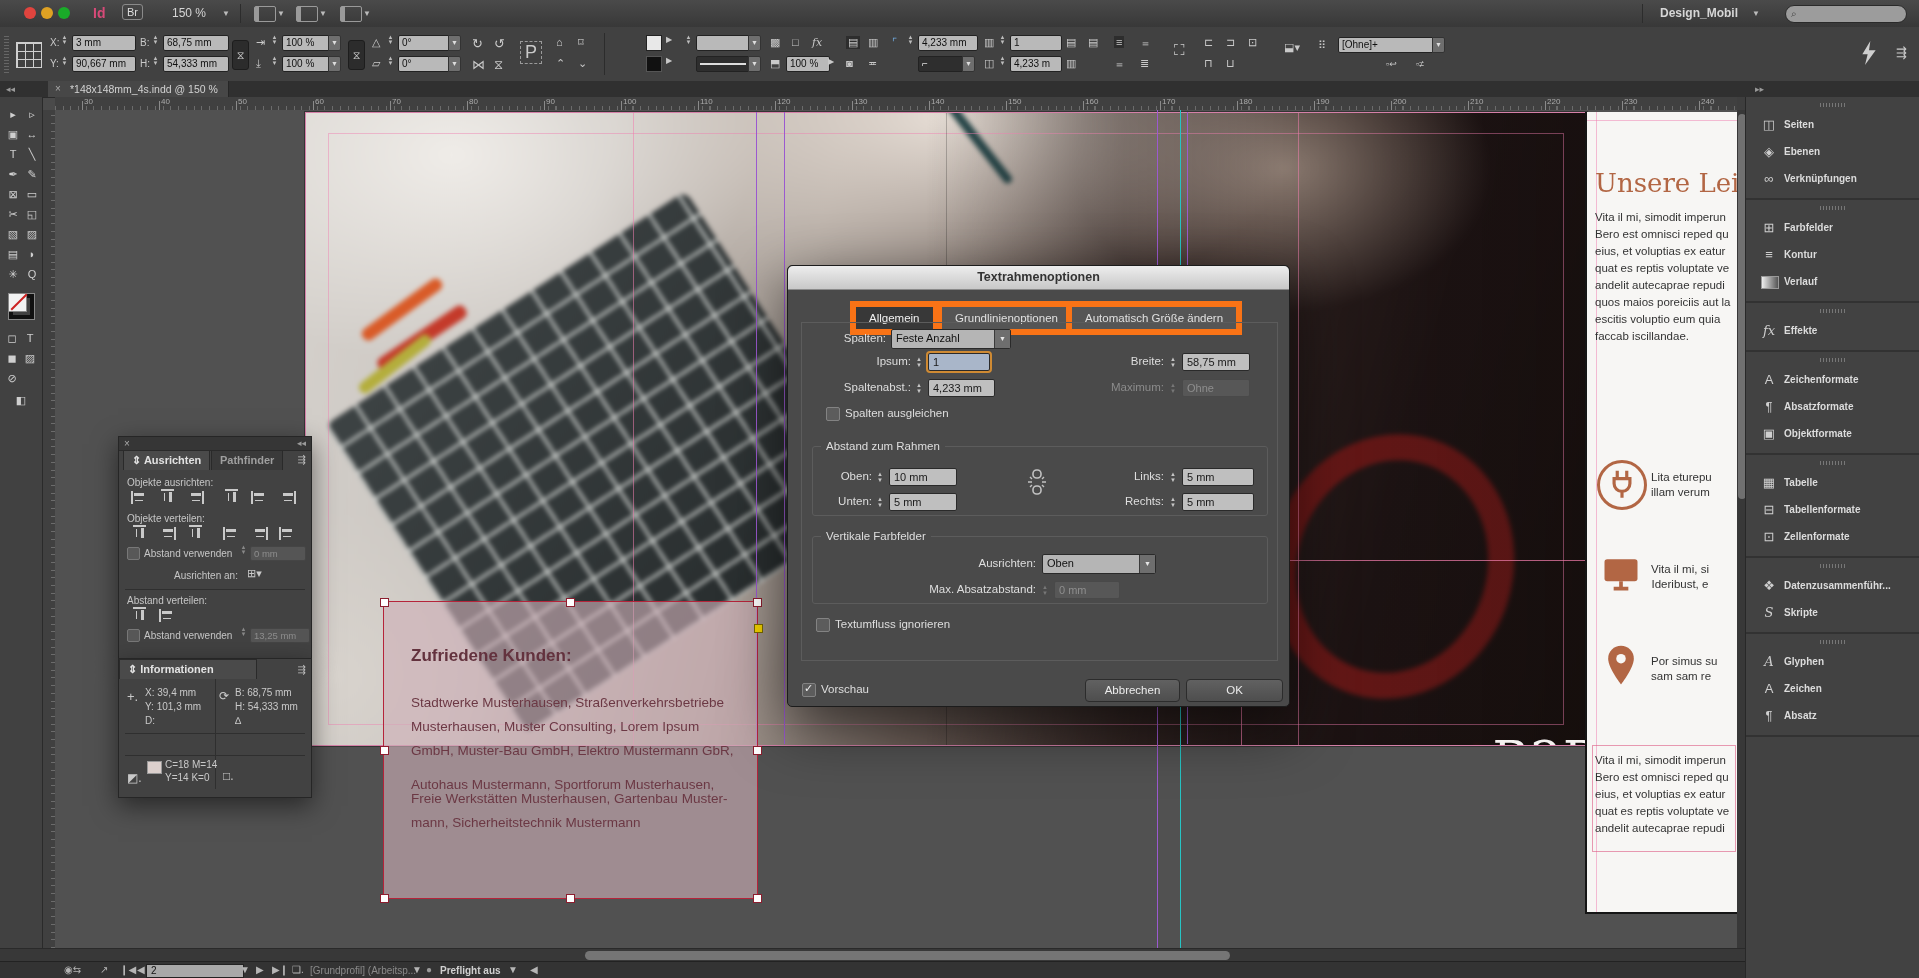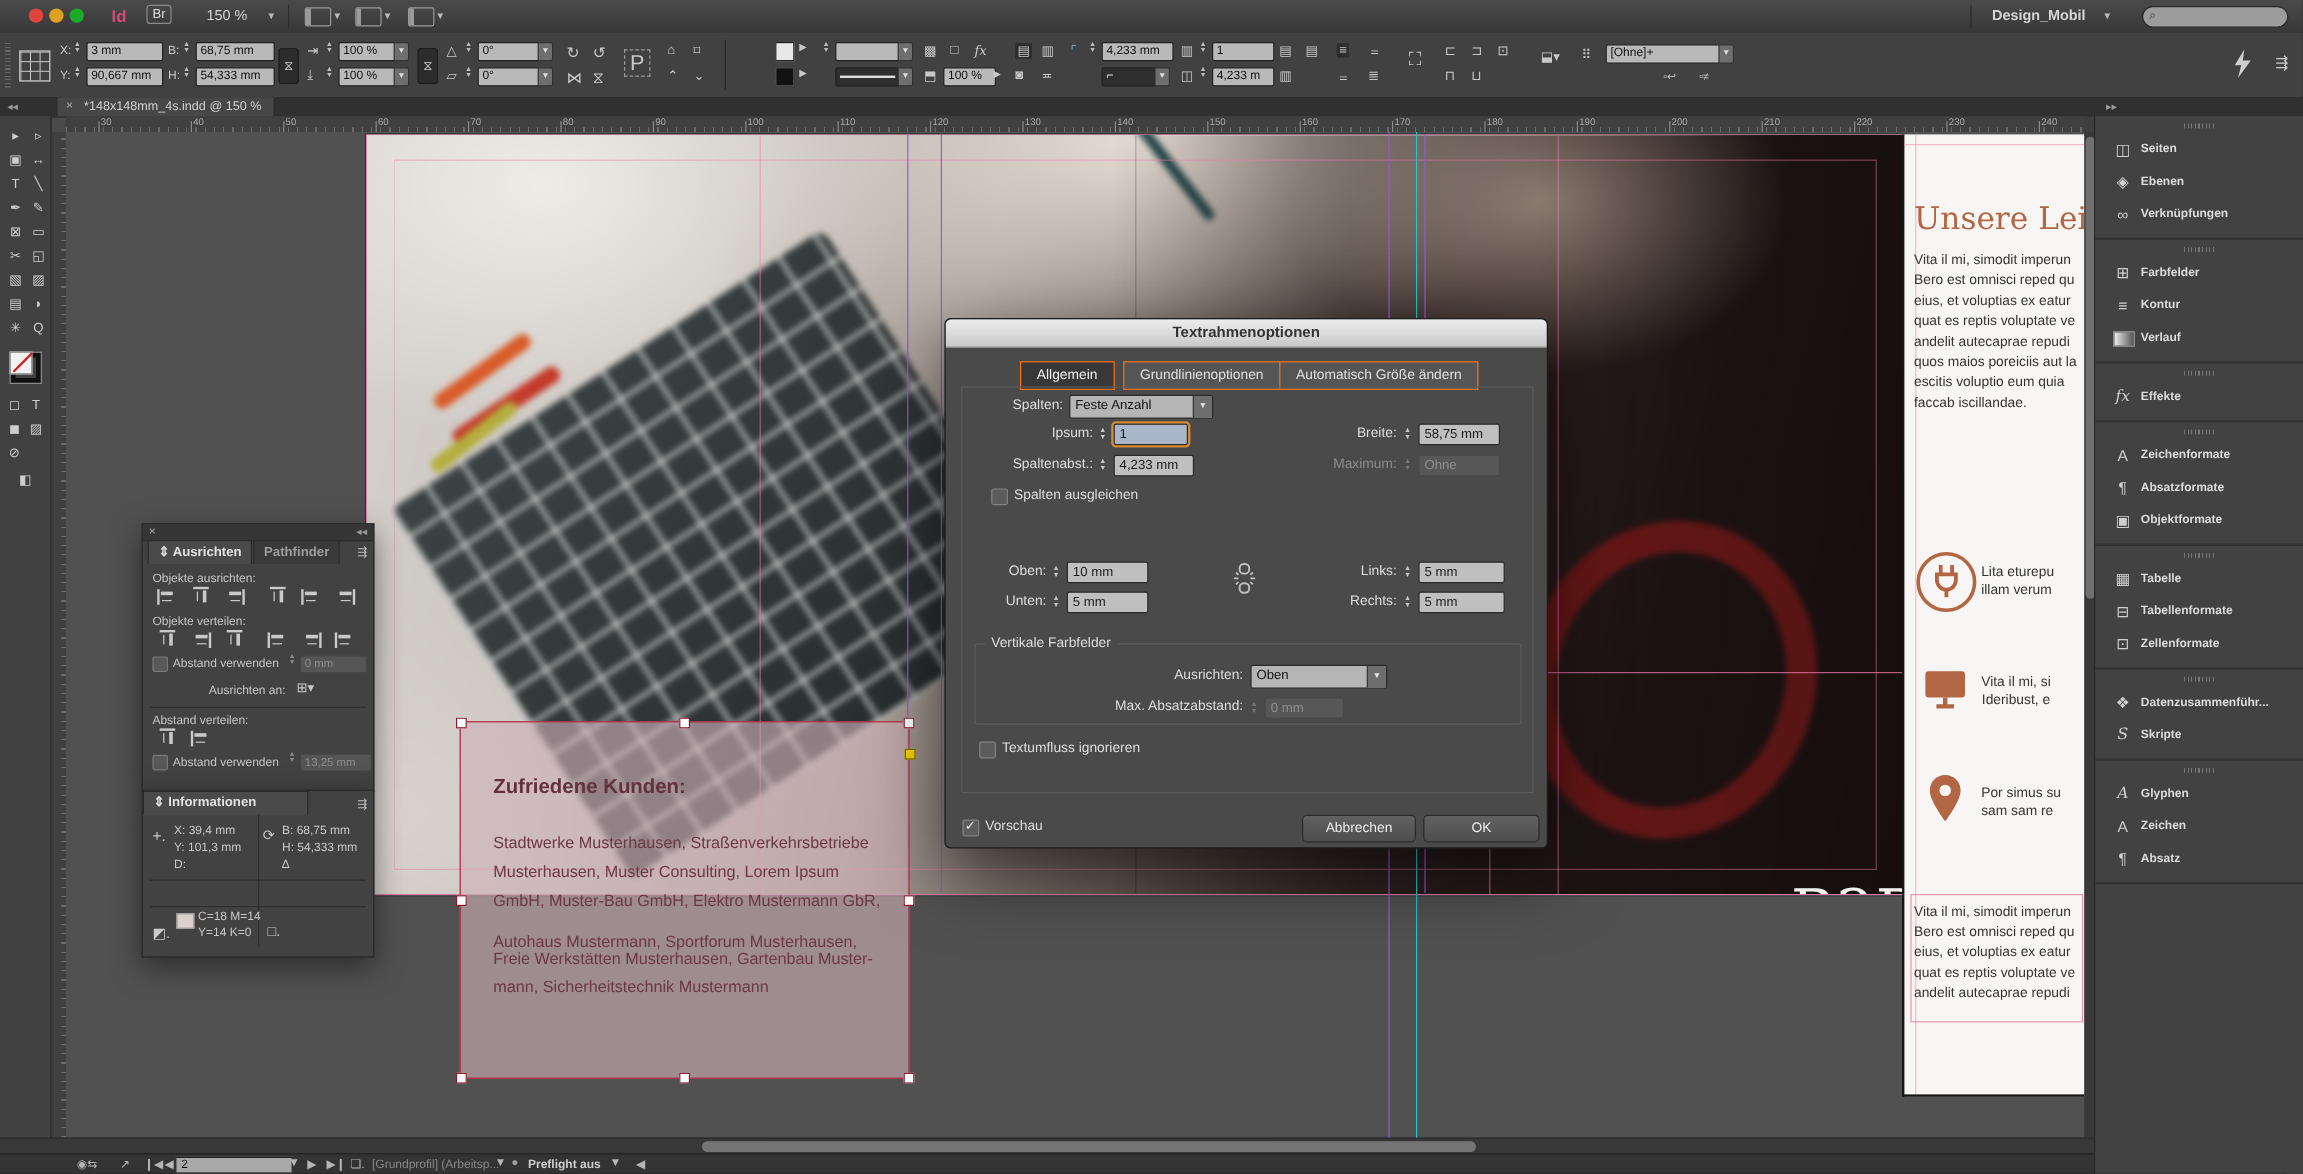--- a/index.html
+++ b/index.html
@@ -146,21 +146,21 @@
   .ditem .dlab{position:absolute;left:38px;top:0;font-size:10px;font-weight:bold;color:#dcdcdc;}
   .dico.grad{top:8px;height:11px;width:16px;left:15px;background:linear-gradient(90deg,#eee,#555);border:1px solid #999;}
 
   
   #dialog{left:787px;top:265px;width:501px;height:440px;background:#4a4a4a;border:1px solid #1c1c1c;border-radius:5px;
           box-shadow:0 20px 60px rgba(0,0,0,.6);z-index:50;}
   #dtitle{position:absolute;left:0;top:0;right:0;height:23px;background:linear-gradient(#ededed,#c8c8c8);
           border-radius:5px 5px 0 0;border-bottom:1px solid #8a8a8a;color:#333;font-size:12.5px;
           text-align:center;line-height:23px;font-weight:bold;}
   .dtab{position:absolute;top:35px;height:22px;line-height:22px;padding:0 13px;font-size:11.5px;color:#e0e0e0;
-        background:#555;border:1px solid #f97316;}
+        background:#555;border:6px solid #f97316;}
   .dtab.active{background:#383838;color:#f0f0f0;}
   #dtabframe{position:absolute;left:13px;top:56px;width:475px;height:337px;border:1px solid #5c5c5c;}
   .dlab{position:absolute;font-size:11.5px;color:#dedede;text-align:right;white-space:nowrap;}
   .dlab.dis{color:#8b8b8b;}
   .dfld{position:absolute;height:16px;background:#bfbfbf;border:1px solid #2a2a2a;color:#1a1a1a;font-size:11px;
         line-height:16px;padding:0 4px;border-radius:2px;white-space:nowrap;overflow:hidden;}
   .dfld.dis{background:#575757;color:#8e8e8e;border-color:#494949;}
   .dfld.sel{background:#a9b6c9;outline:2px solid #cf8a33;}
   .dst{position:absolute;width:10px;height:17px;color:#c6c6c6;font-size:6px;line-height:6px;text-align:center;padding-top:3px;}
   .dst.dis{color:#777;}
@@ -680,20 +680,23 @@
     <div class="dlab" style="left:30px;top:115px;width:93px;">Spaltenabst.:</div>
     <div class="dst" style="left:126px;top:113px;">▲<br>▼</div>
     <div class="dfld" style="left:140px;top:113px;width:57px;">4,233 mm</div>
     <div class="dlab dis" style="left:290px;top:115px;width:86px;">Maximum:</div>
     <div class="dst dis" style="left:380px;top:113px;">▲<br>▼</div>
     <div class="dfld dis" style="left:394px;top:113px;width:58px;">Ohne</div>
 
     <div class="dcb" style="left:38px;top:141px;"></div>
     <div class="dcbl" style="left:57px;top:141px;">Spalten ausgleichen</div>
 
+    <div class="dgroupbox" style="left:24px;top:180px;width:454px;height:68px;">
+      <div class="dlegend">Abstand zum Rahmen</div>
+    </div>
     <div class="dlab" style="left:30px;top:204px;width:54px;">Oben:</div>
     <div class="dst" style="left:87px;top:202px;">▲<br>▼</div>
     <div class="dfld" style="left:101px;top:202px;width:58px;">10 mm</div>
     <div class="dlab" style="left:30px;top:229px;width:54px;">Unten:</div>
     <div class="dst" style="left:87px;top:227px;">▲<br>▼</div>
     <div class="dfld" style="left:101px;top:227px;width:58px;">5 mm</div>
     <svg class="abs" style="left:240px;top:203px;" width="18" height="26" viewBox="0 0 18 26">
       <rect x="5" y="1" width="8" height="8" rx="3.5" fill="none" stroke="#c2c2c2" stroke-width="1.6"></rect>
       <rect x="5" y="17" width="8" height="8" rx="3.5" fill="none" stroke="#c2c2c2" stroke-width="1.6"></rect>
       <path d="M0 13h4M14 13h4M2 8l2 2M16 8l-2 2M2 18l2-2M16 18l-2-2" stroke="#c2c2c2" stroke-width="1.4"></path>

